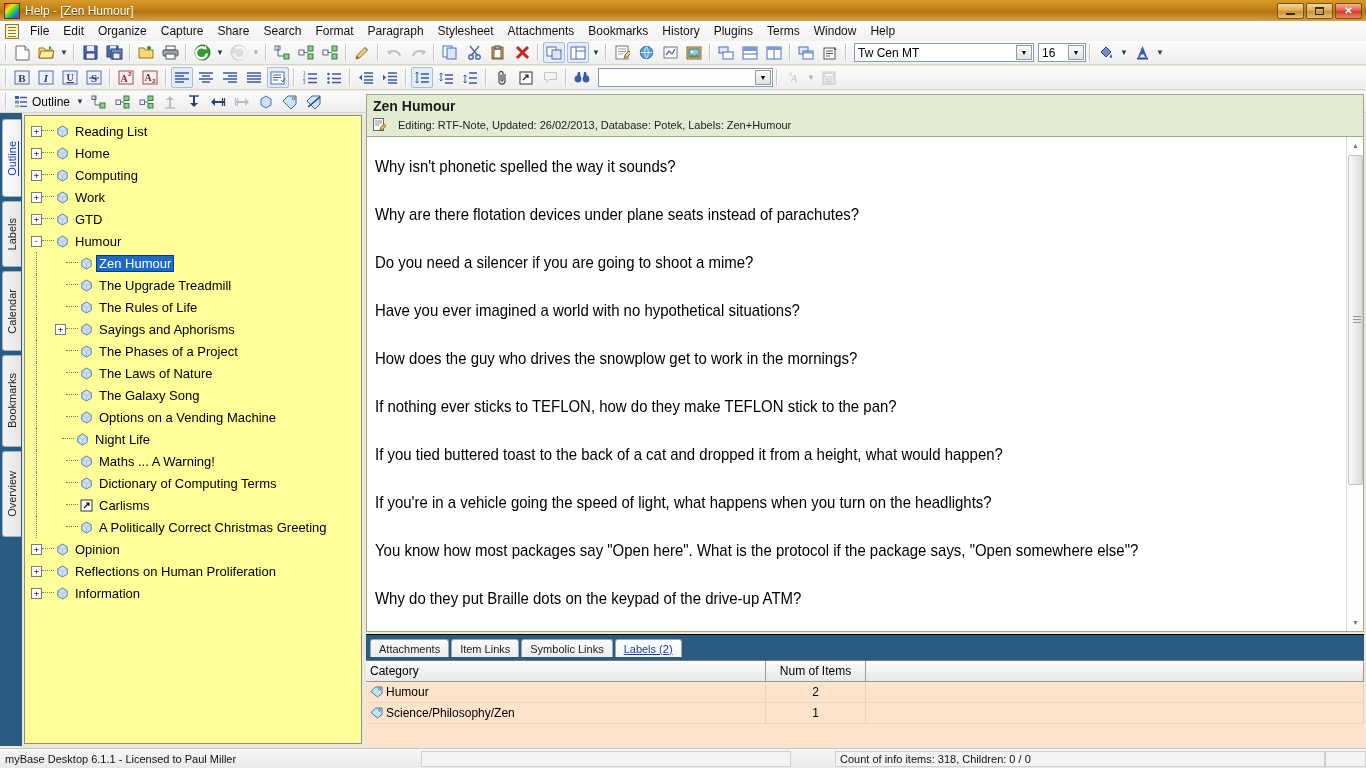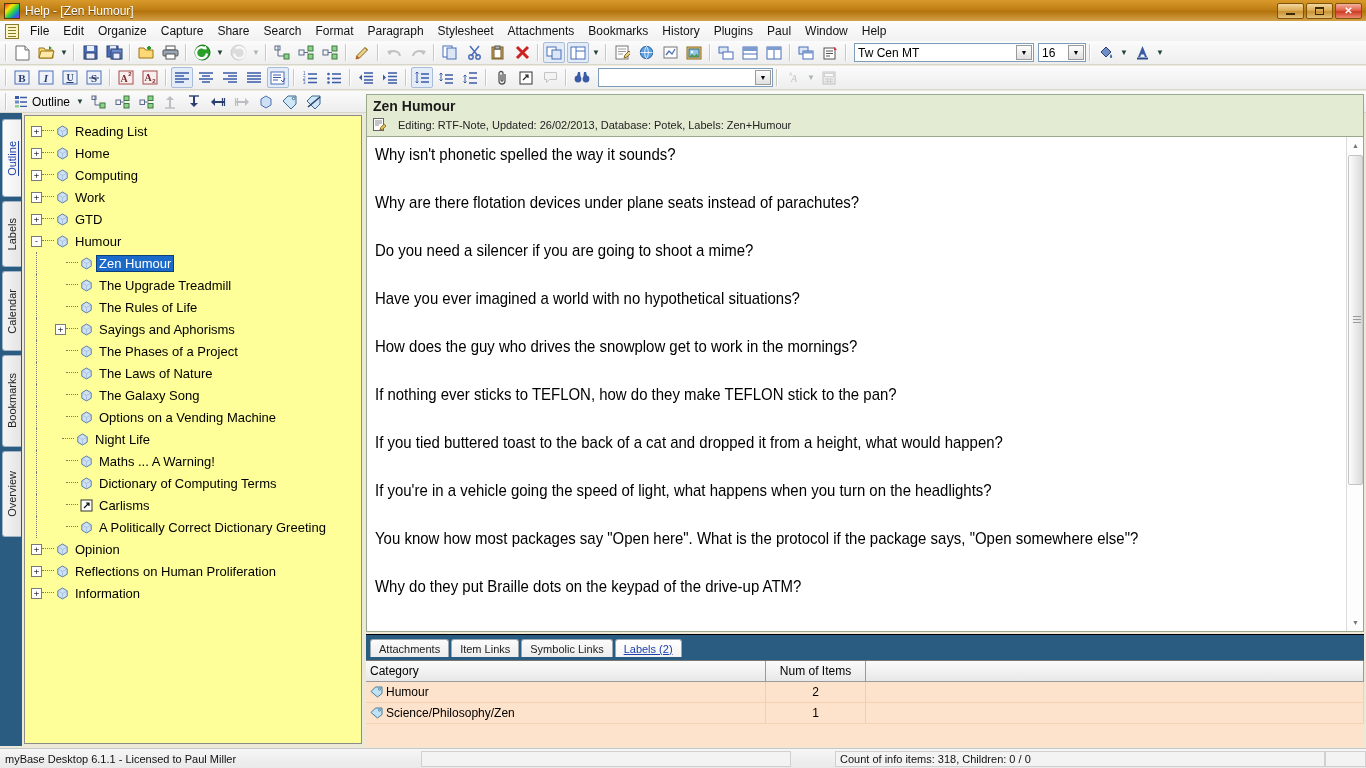--- a/index.html
+++ b/index.html
@@ -190,21 +190,21 @@
   
   .note-body {
     position: absolute; left: 366px; top: 136px; width: 998px; height: 496px;
     background: #fff;
     border: 1px solid #9aa88c;
     box-sizing: border-box;
     overflow: hidden;
   }
   .note-scroll {
     position: absolute; left: 0; top: 0; right: 17px; bottom: 0;
-    padding: 6px 10px 0 8px;
+    padding: 18px 10px 0 8px;
     box-sizing: border-box;
   }
   .para {
     font-family: "Liberation Sans", sans-serif;
     font-size: 17px;
     line-height: 24px;
     color: #000;
     margin: 0 0 24px 0;
     transform: scaleX(0.88);
     transform-origin: left center;
@@ -326,21 +326,21 @@
     <div class="menu-item">Capture</div>
     <div class="menu-item">Share</div>
     <div class="menu-item">Search</div>
     <div class="menu-item">Format</div>
     <div class="menu-item">Paragraph</div>
     <div class="menu-item">Stylesheet</div>
     <div class="menu-item">Attachments</div>
     <div class="menu-item">Bookmarks</div>
     <div class="menu-item">History</div>
     <div class="menu-item">Plugins</div>
-    <div class="menu-item">Paul</div>
+    <div class="menu-item">Terms</div>
     <div class="menu-item">Window</div>
     <div class="menu-item">Help</div>
   </div>
 
   <div class="toolbar row1">
     <div class="sep"></div>
 
     <div class="tbtn">
       <svg width="15" height="16" viewBox="0 0 15 16">
           <path d="M1 1h9l4 4v10H1z" fill="#fff" stroke="#6b6b6b"></path>
@@ -1032,21 +1032,21 @@
           <span class="tlabel">Carlisms</span>
         </div>
         <div class="tnode" style="padding-left:30px">
           <span class="vline" style="left:11px"></span>
           <span class="tw-spacer"></span>
           <span class="dots"></span>
           <span class="nicon"><svg width="13" height="13" viewBox="0 0 13 13">
               <path d="M6.5 1l4.7 2.8v5.4L6.5 12 1.8 9.2V3.8z" fill="#cfe0f2" stroke="#5a7fb0" stroke-width="1"></path>
               <path d="M1.8 3.8L6.5 6.5l4.7-2.7M6.5 6.5V12" fill="none" stroke="#9ab6d8" stroke-width=".7"></path>
             </svg></span>
-          <span class="tlabel">A Politically Correct Dictionary Greeting</span>
+          <span class="tlabel">A Politically Correct Christmas Greeting</span>
         </div>
         <div class="tnode" style="padding-left:6px">
           <span class="tw">+</span>
           <span class="dots"></span>
           <span class="nicon"><svg width="13" height="13" viewBox="0 0 13 13">
               <path d="M6.5 1l4.7 2.8v5.4L6.5 12 1.8 9.2V3.8z" fill="#cfe0f2" stroke="#5a7fb0" stroke-width="1"></path>
               <path d="M1.8 3.8L6.5 6.5l4.7-2.7M6.5 6.5V12" fill="none" stroke="#9ab6d8" stroke-width=".7"></path>
             </svg></span>
           <span class="tlabel">Opinion</span>
         </div>

